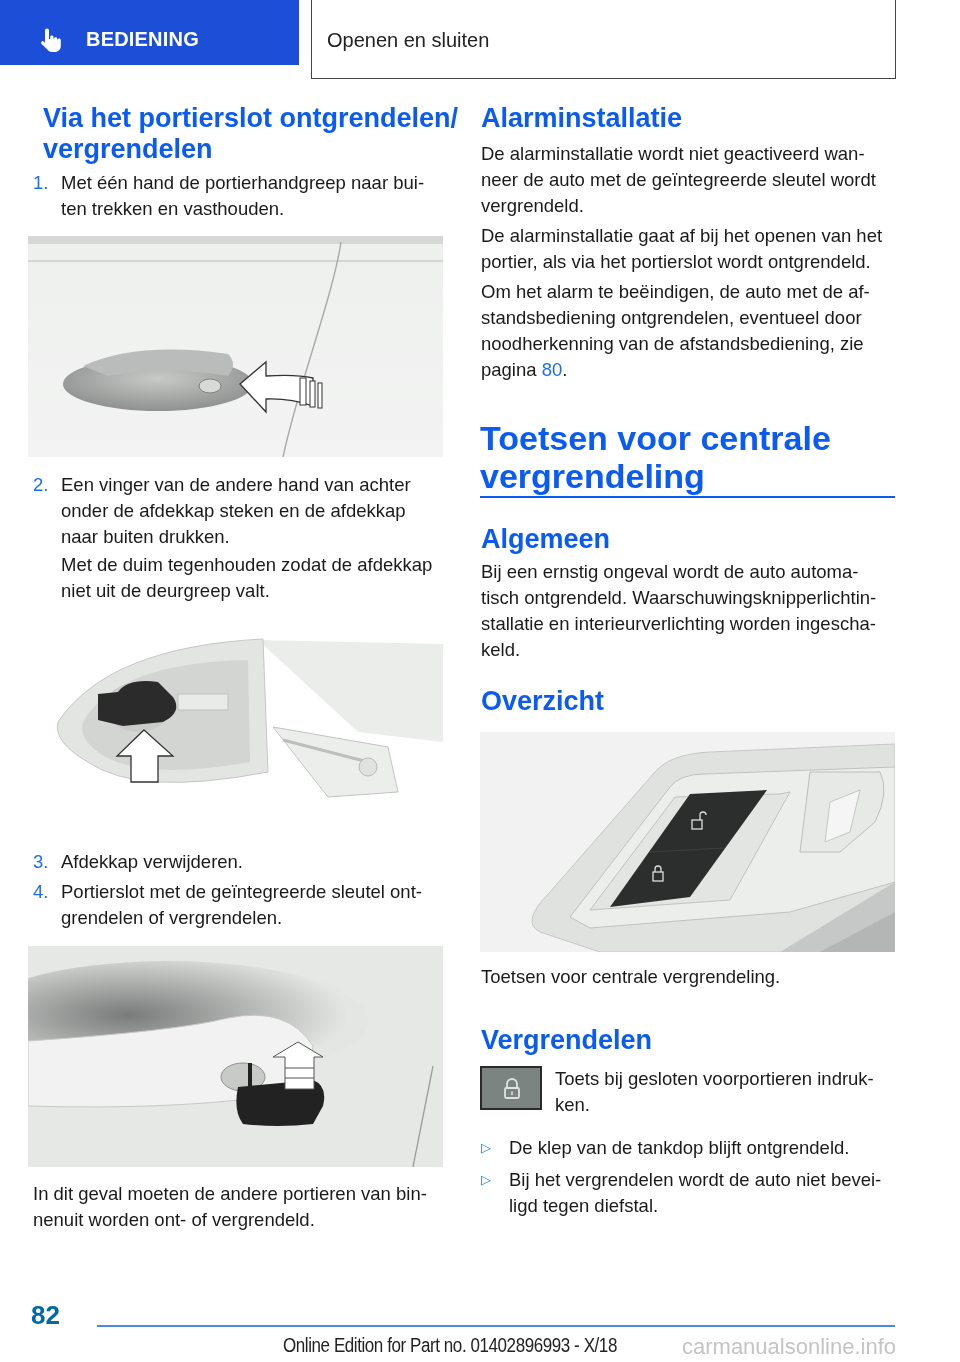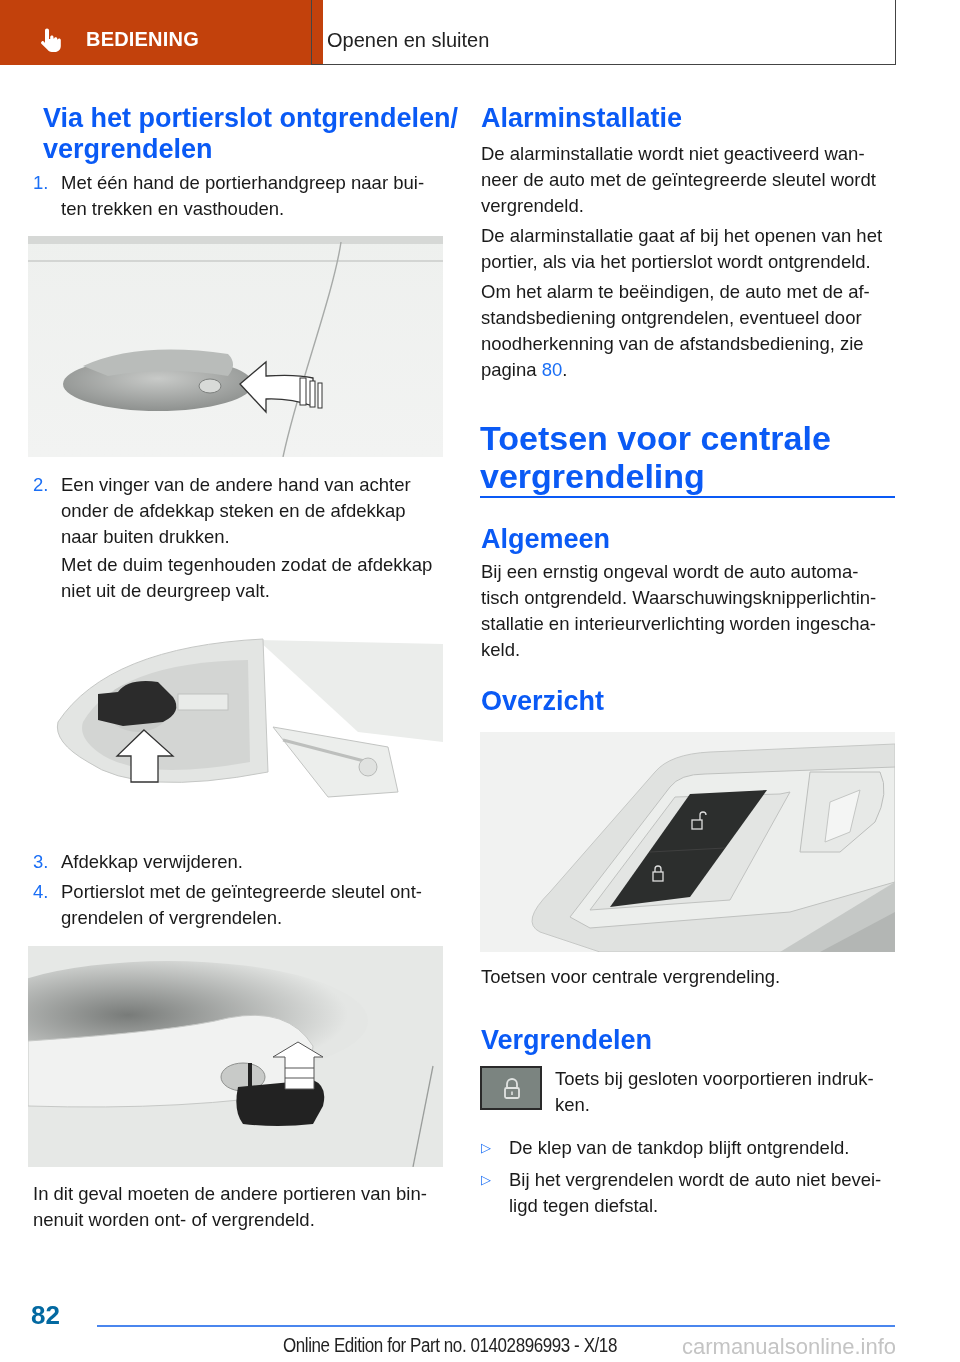--- a/index.html
+++ b/index.html
@@ -1,26 +1,26 @@
 <!DOCTYPE html>
 <html><head>
 <meta charset="utf-8">
 <style>
   * { box-sizing: border-box; margin: 0; padding: 0; }
   html, body { width: 960px; height: 1362px; background: #ffffff; overflow: hidden; }
   body { position: relative; font-family: "Liberation Sans", "DejaVu Sans", sans-serif; color: #1a1a1a; }
 
   .header-tab {
-    position: absolute; left: 0; top: 0; width: 323px; height: 65px;
-    background: #c2410c; color: #fff; display: flex; align-items: center;
+    position: absolute; left: 0; top: 0; width: 299px; height: 65px;
+    background: #1d4ed8; color: #fff; display: flex; align-items: center;
   }
   .header-tab .hand { position: absolute; left: 40px; top: 27px; width: 24px; height: 26px; }
   .header-tab .label { position: absolute; left: 86px; top: 28px; font-weight: bold; font-size: 20px; letter-spacing: 0.2px; }
   .header-title-box {
-    position: absolute; left: 311px; top: 0; width: 585px; height: 65px;
+    position: absolute; left: 311px; top: 0; width: 585px; height: 79px;
     border-left: 1.5px solid #444; border-right: 1.5px solid #444; border-bottom: 1.5px solid #444;
   }
   .header-title-box .title { position: absolute; left: 15px; top: 29px; font-size: 20px; color: #222; }
 
   h2.sec { position: absolute; color: #0a5af5; font-weight: bold; font-size: 27px; line-height: 31px; }
   h1.big { position: absolute; color: #0a5af5; font-weight: bold; font-size: 34px; line-height: 38px; }
   .rule { position: absolute; height: 2px; background: #0a5af5; }
 
   p.txt { position: absolute; font-size: 18.5px; line-height: 26px; color: #1a1a1a; }
   .num { position: absolute; font-size: 18.5px; line-height: 26px; color: #1b6ff5; }

